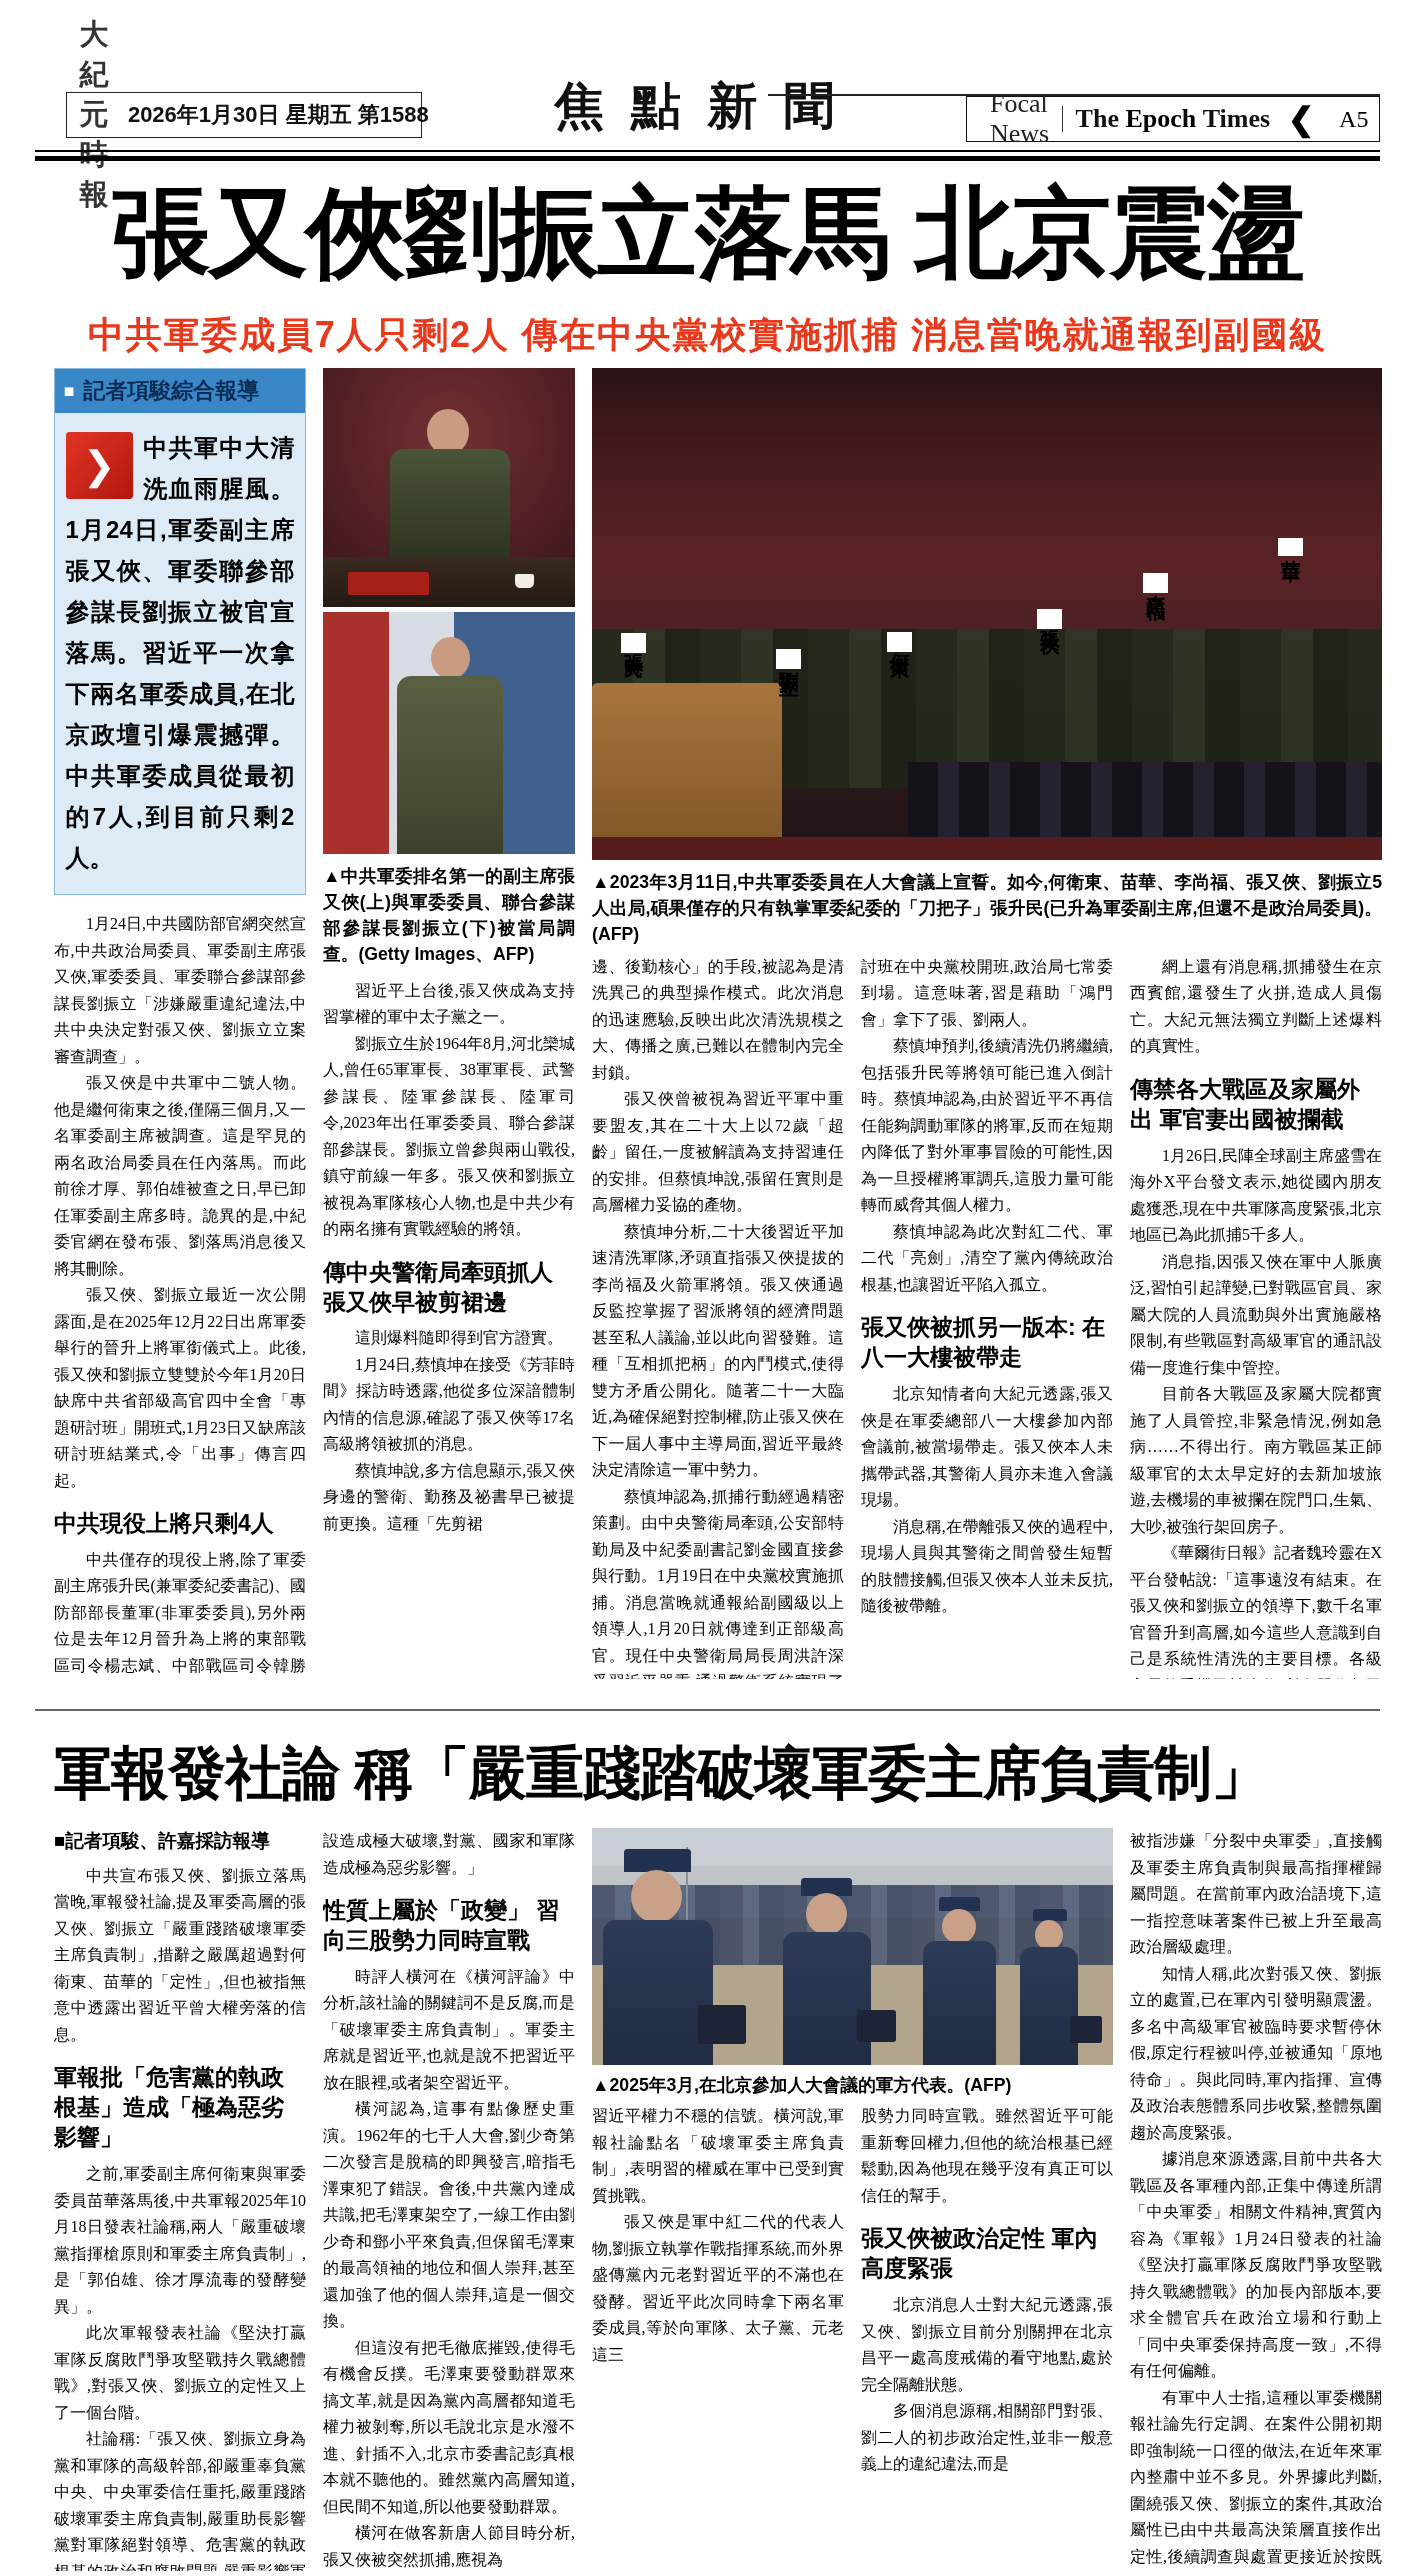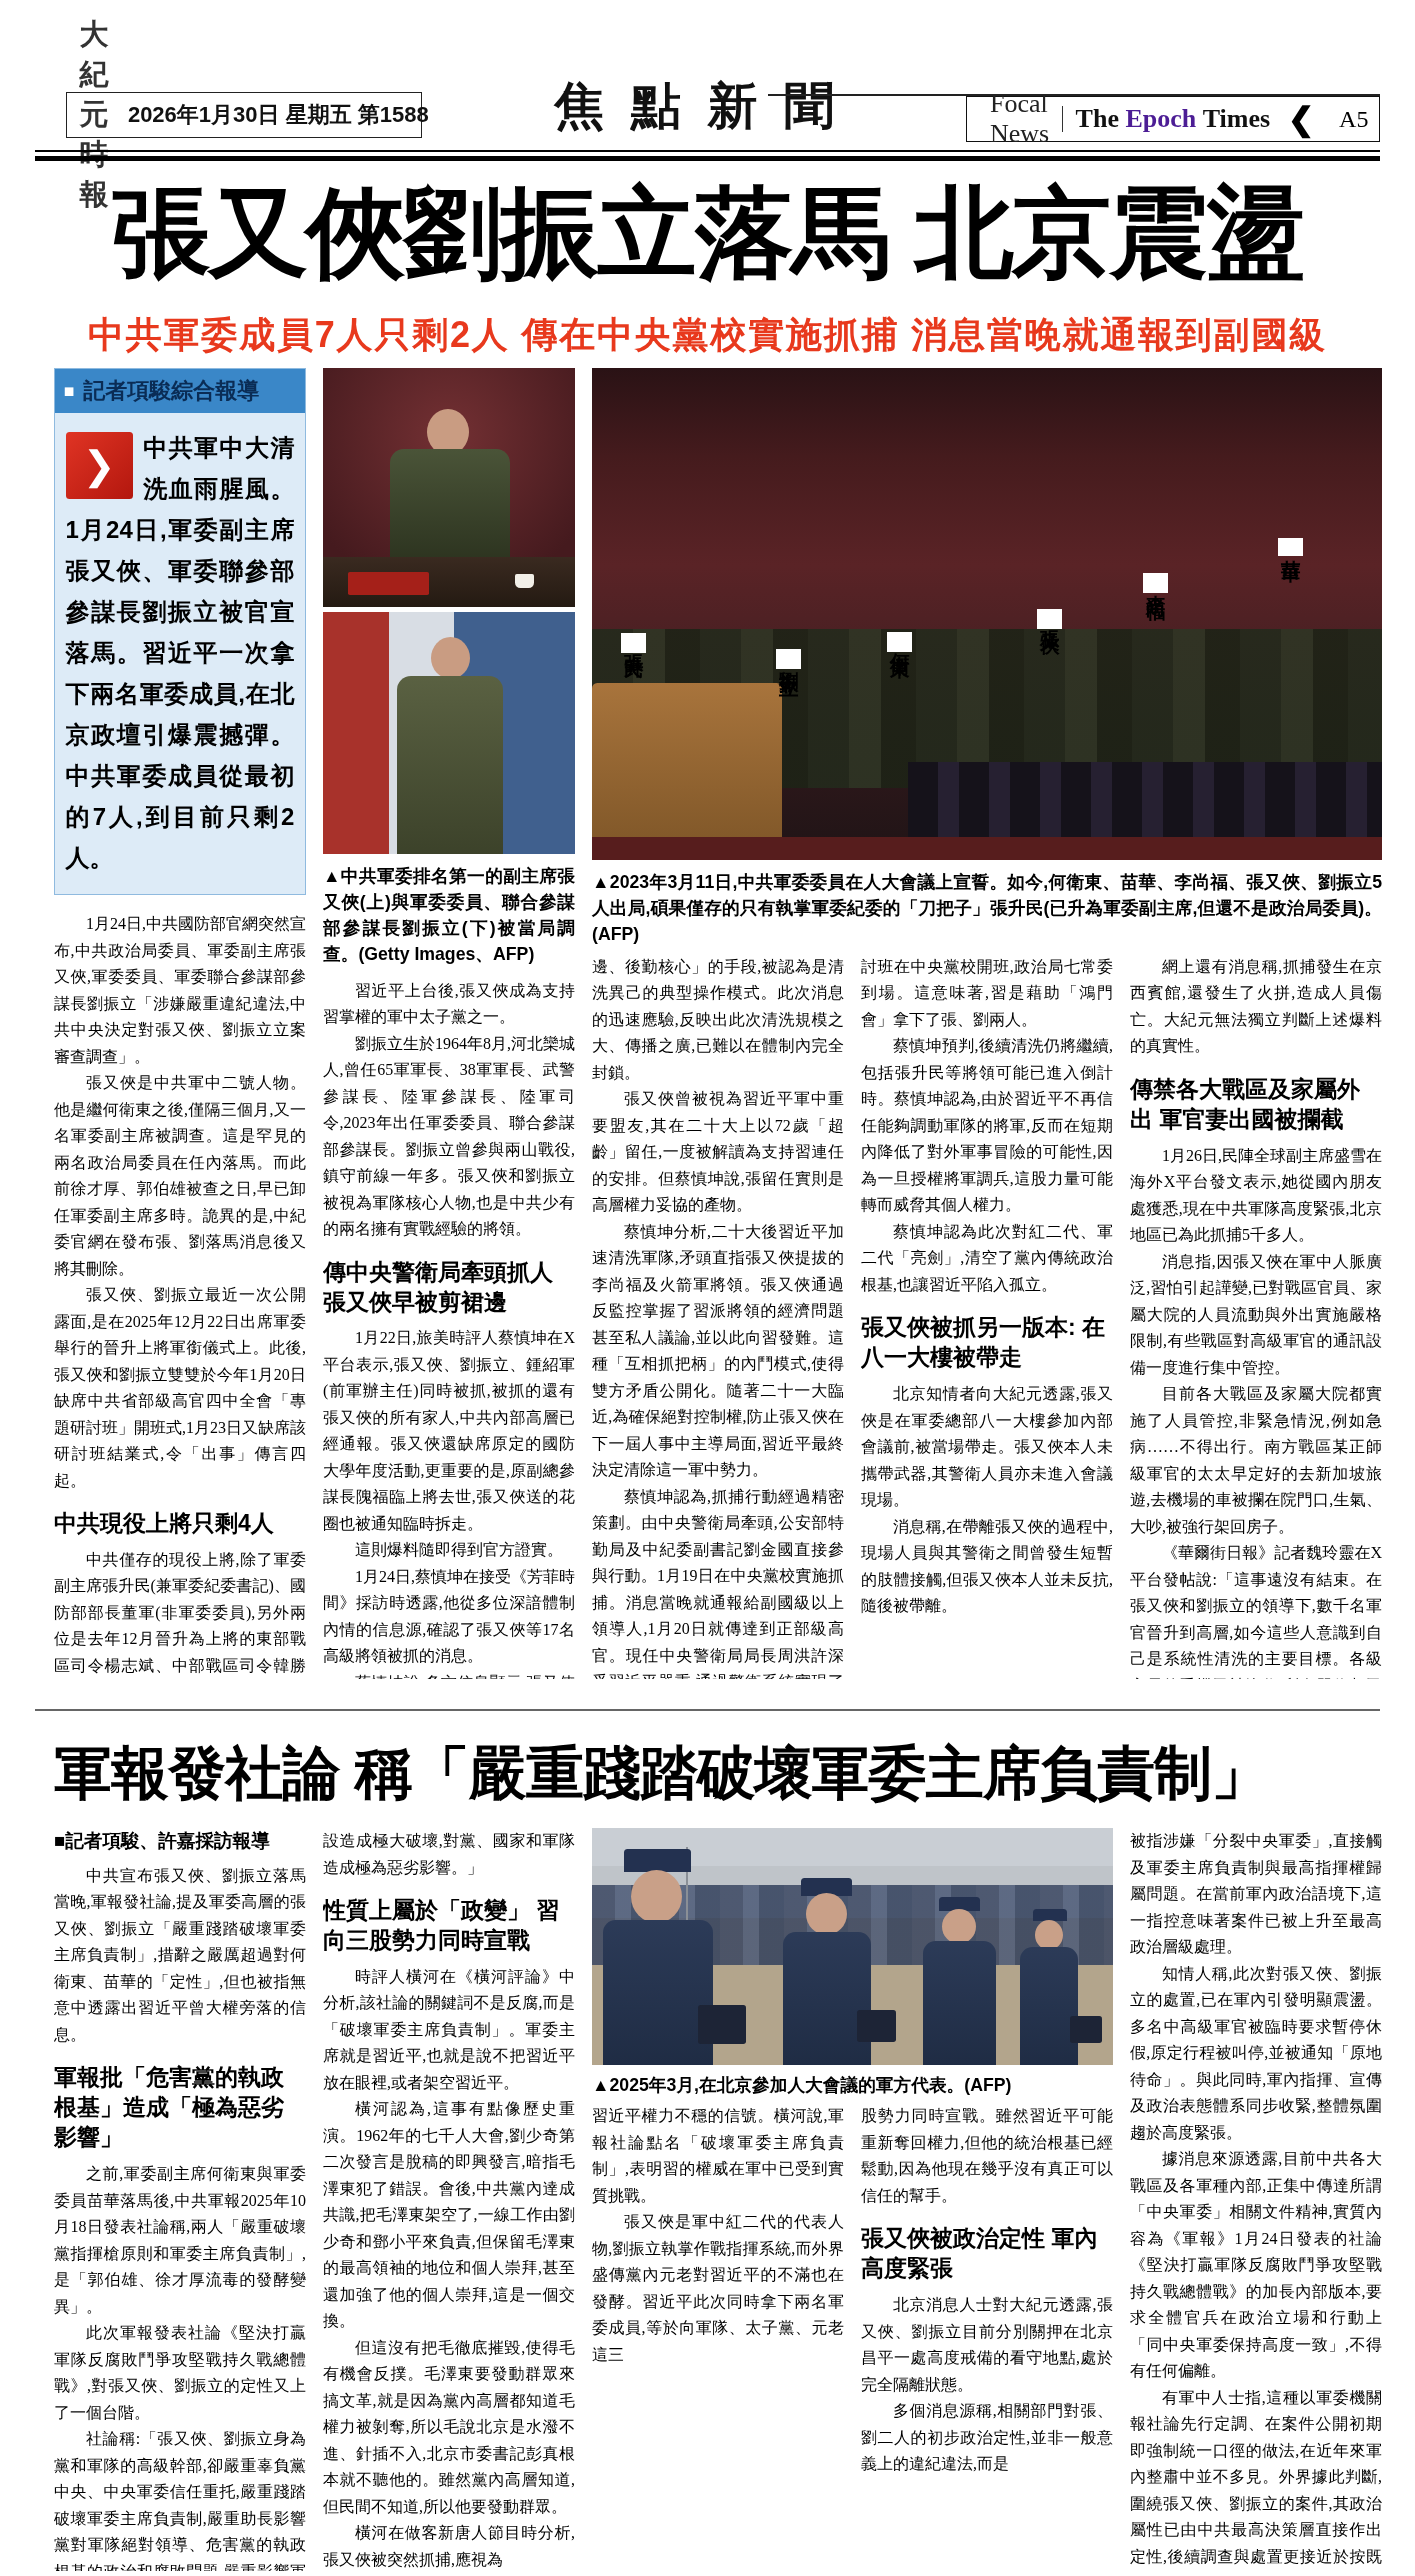--- a/index.html
+++ b/index.html
@@ -13,21 +13,21 @@
   #logo{font-weight:900;font-size:29px;letter-spacing:1.8px;color:#333;}
   #date-line{font-family:"Liberation Sans","DejaVu Sans",sans-serif;font-size:22px;font-weight:600;color:#111;white-space:nowrap;}
   #section-title{position:absolute;left:0;right:0;top:73px;text-align:center;
     font-size:50px;font-weight:600;letter-spacing:26.5px;color:#111;}
   #mast-rule{position:absolute;left:768px;top:94px;width:612px;height:1.8px;background:#222;}
   #right-box{position:absolute;left:966px;top:96px;width:414px;height:46px;border:1.8px solid #111;
     display:flex;align-items:center;gap:12.4px;padding:0 10.6px 0 23px;box-sizing:border-box;background:#fff;}
   #focal{font-size:26px;color:#222;}
   .vbar{width:1.8px;height:26.5px;background:#333;}
   #brand{font-size:26px;font-weight:700;color:#111;white-space:nowrap;}
-  #brand .gray{color:#4c1d95;}
+  #brand .gray{color:#000000;}
   #page-chevron{font-size:32px;font-weight:700;margin-left:5.3px;}
   #page-no{font-size:24px;margin-left:12px;}
   .rule-thin{position:absolute;left:35px;width:1345px;height:1.8px;background:#000;top:150px;}
   .rule-thick{position:absolute;left:35px;width:1345px;height:5.3px;background:#000;top:156px;}
 
   
   #headline1{position:absolute;left:0;right:0;top:166px;text-align:center;
     font-weight:900;font-size:99px;line-height:133px;letter-spacing:-1.8px;color:#000;}
   #subhead1{position:absolute;left:0;right:0;top:311px;text-align:center;
     font-weight:700;font-size:36px;color:#e8391d;letter-spacing:1.8px;}
@@ -153,21 +153,20 @@
       </div>
       <div id="photo-p2" class="photo">
         <div class="fig-head" style="left:108px;top:25px;width:39px;height:42px;"></div>
         <div class="fig-torso" style="left:74px;top:64px;width:106px;height:179px;background:linear-gradient(180deg,#5a6142,#3c422a);"></div>
       </div>
       <p class="cap">▲中共軍委排名第一的副主席張又俠(上)與軍委委員、聯合參謀部參謀長劉振立(下)被當局調查。(Getty Images、AFP)</p>
       <div>
           <p class="para">習近平上台後,張又俠成為支持習掌權的軍中太子黨之一。</p>
           <p class="para">劉振立生於1964年8月,河北欒城人,曾任65軍軍長、38軍軍長、武警參謀長、陸軍參謀長、陸軍司令,2023年出任軍委委員、聯合參謀部參謀長。劉振立曾參與兩山戰役,鎮守前線一年多。張又俠和劉振立被視為軍隊核心人物,也是中共少有的兩名擁有實戰經驗的將領。</p>
           <h3 class="colhead sans">傳中央警衛局牽頭抓人 張又俠早被剪裙邊</h3>
-          <p class="para">1月22日,旅美時評人蔡慎坤在X平台表示,張又俠、劉振立、鍾紹軍(前軍辦主任)同時被抓,被抓的還有張又俠的所有家人,中共內部高層已經通報。張又俠還缺席原定的國防大學年度活動,更重要的是,原副總參謀長隗福臨上將去世,張又俠送的花圈也被通知臨時拆走。</p>
           <p class="para">這則爆料隨即得到官方證實。</p>
           <p class="para">1月24日,蔡慎坤在接受《芳菲時間》採訪時透露,他從多位深諳體制內情的信息源,確認了張又俠等17名高級將領被抓的消息。</p>
           <p class="para">蔡慎坤說,多方信息顯示,張又俠身邊的警衛、勤務及祕書早已被提前更換。這種「先剪裙</p>
         </div>
     </div>
 
     <div style="grid-column:3/6;">
       <div id="photo-main" class="photo">
         <div id="pm-figrow"></div>
         <div id="pm-audience"></div>

